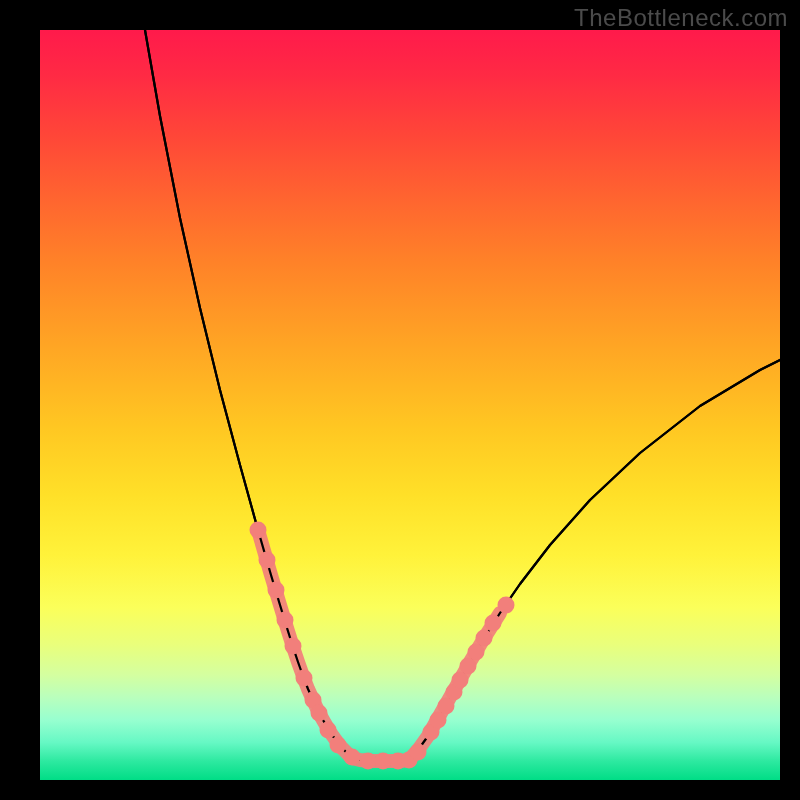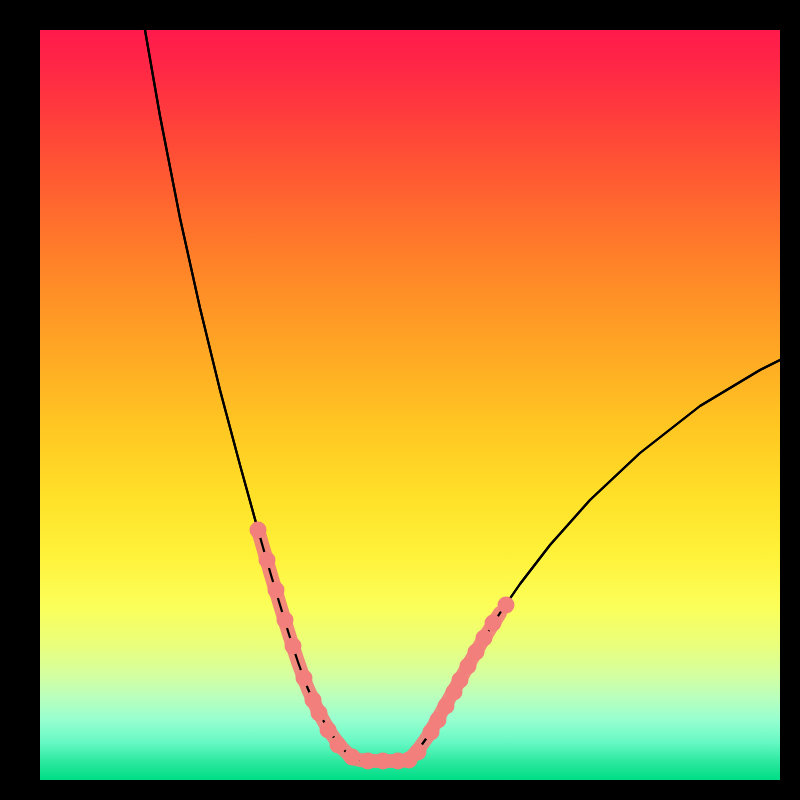--- a/index.html
+++ b/index.html
@@ -61,20 +61,21 @@
     left: 0;
     top: 0;
     width: 740px;
     height: 750px;
   }
 </style>
 </head>
 <body>
 
 <div class="frame">
+  <div class="watermark">TheBottleneck.com</div>
   <div class="plot">
     <svg class="overlay" viewBox="0 0 740 750">
       <g id="curves">
           <path d="M105 0 L120 86 L140 188 L160 278 L180 360 L200 435 L218 500 L231 545 L240 575 L247 598 L253 617 L258 632 L263 646 L268 659 L273 670 L278 681 L283 690 L290 702 L300 716 L312 728 L320 730 L330 731 L340 731 L350 731 L360 731 L369 730 L378 720 L388 706 L397 690 L405 676 L413 662 L421 648 L430 632 L443 610 L460 583 L480 554 L510 515 L550 470 L600 423 L660 376 L720 340 L740 330 " fill="none" stroke="#000000" stroke-width="2.2" stroke-linecap="round" stroke-linejoin="round"></path>
           <path d="M218 500 L231 545 L240 575 L247 598 L253 617 L258 632 L263 646 L268 659 L273 670 L278 681 L283 690 L290 702 L300 716 L312 728 L312 728 L320 730 L330 731 L340 731 L350 731 L360 731 L369 730 L369 730 L378 720 L388 706 L397 690 L405 676 L413 662 L421 648 L430 632 L443 610 L460 583 " fill="none" stroke="#f27f7b" stroke-width="14" stroke-linecap="round" stroke-linejoin="round" opacity="0.92"></path>
           <path d="M105 0 L120 86 L140 188 L160 278 L180 360 L200 435 L218 500 L231 545 L240 575 L247 598 L253 617 L258 632 L263 646 L268 659 L273 670 L278 681 L283 690 L290 702 L300 716 L312 728 L320 730 L330 731 L340 731 L350 731 L360 731 L369 730 L378 720 L388 706 L397 690 L405 676 L413 662 L421 648 L430 632 L443 610 L460 583 L480 554 L510 515 L550 470 L600 423 L660 376 L720 340 L740 330 " fill="none" stroke="#000000" stroke-width="2.2" stroke-linecap="round" stroke-linejoin="round"></path>
         </g>
       <g id="dots">
           <circle cx="218" cy="500" r="8.5" fill="#f27f7b" stroke="#c9514e" stroke-width="0"></circle>
           <circle cx="227" cy="530" r="8.5" fill="#f27f7b" stroke="#c9514e" stroke-width="0"></circle>

